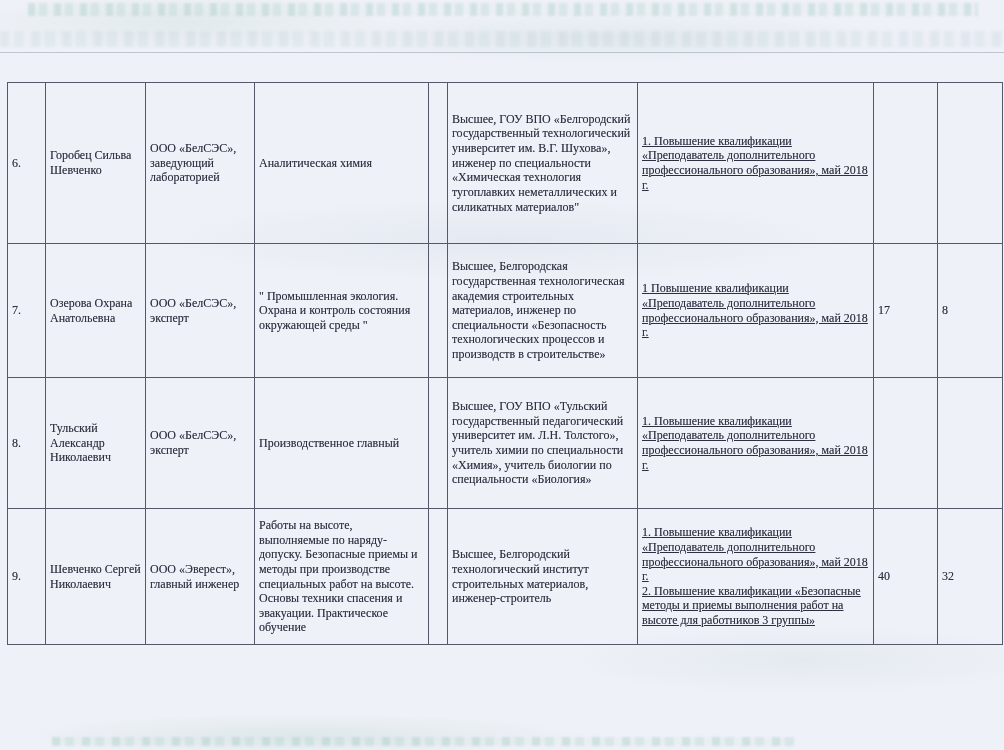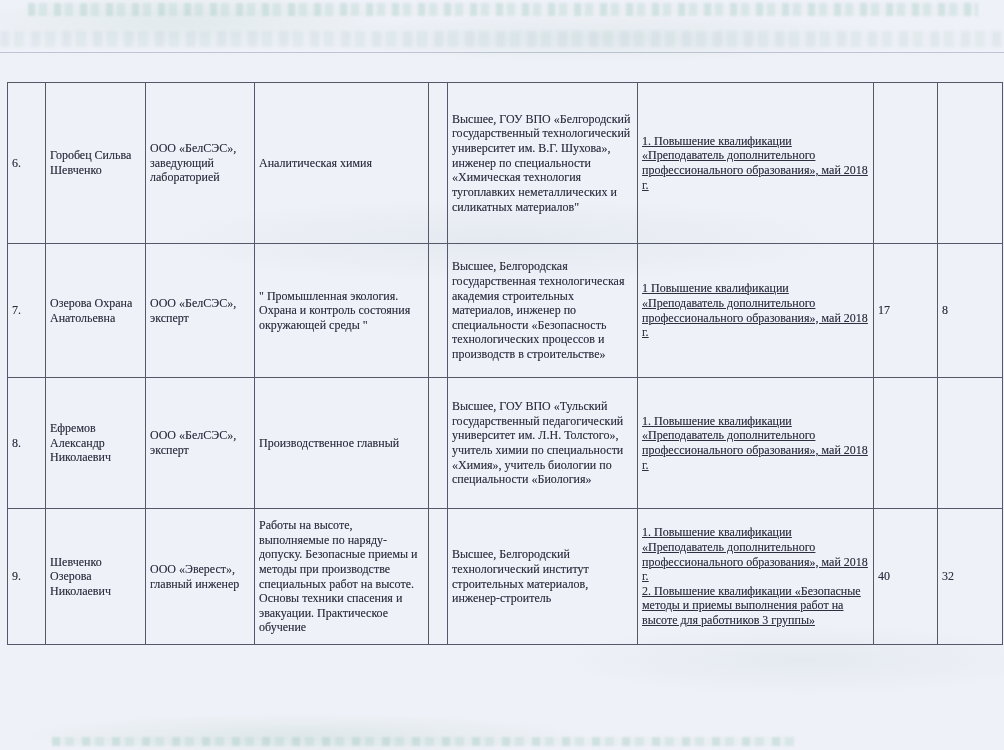--- a/index.html
+++ b/index.html
@@ -141,32 +141,32 @@
       <td class="cell-org">ООО «БелСЭС», эксперт</td>
       <td class="cell-subject">" Промышленная экология. Охрана и контроль состояния окружающей среды "</td>
       <td class="cell-spacer"></td>
       <td class="cell-education">Высшее, Белгородская государственная технологическая академия строительных материалов, инженер по специальности «Безопасность технологических процессов и производств в строительстве»</td>
       <td class="cell-qual">1  Повышение квалификации «Преподаватель дополнительного профессионального образования», май 2018 г.</td>
       <td class="cell-hours">17</td>
       <td class="cell-hours">8</td>
     </tr>
     <tr style="height:131px">
       <td class="cell-num">8.</td>
-      <td class="cell-name">Ефремов Александр Николаевич</td>
+      <td class="cell-name">Тульский Александр Николаевич</td>
       <td class="cell-org">ООО «БелСЭС», эксперт</td>
       <td class="cell-subject">Производственное главный</td>
       <td class="cell-spacer"></td>
       <td class="cell-education">Высшее, ГОУ ВПО «Тульский государственный педагогический университет им. Л.Н. Толстого», учитель химии по специальности «Химия», учитель биологии по специальности «Биология»</td>
       <td class="cell-qual">1. Повышение квалификации «Преподаватель дополнительного профессионального образования», май 2018 г.</td>
       <td class="cell-hours"></td>
       <td class="cell-hours"></td>
     </tr>
     <tr style="height:136px">
       <td class="cell-num">9.</td>
-      <td class="cell-name">Шевченко Озерова Николаевич</td>
+      <td class="cell-name">Шевченко Сергей Николаевич</td>
       <td class="cell-org">ООО «Эверест», главный инженер</td>
       <td class="cell-subject">Работы на высоте, выполняемые по наряду-допуску. Безопасные приемы и методы при производстве специальных работ на высоте. Основы техники спасения и эвакуации. Практическое обучение</td>
       <td class="cell-spacer"></td>
       <td class="cell-education">Высшее, Белгородский технологический институт строительных материалов, инженер-строитель</td>
       <td class="cell-qual">1. Повышение квалификации «Преподаватель дополнительного профессионального образования», май 2018 г.
 2. Повышение квалификации «Безопасные методы и приемы выполнения работ на высоте для работников 3 группы»</td>
       <td class="cell-hours">40</td>
       <td class="cell-hours">32</td>
     </tr>
   </tbody>

